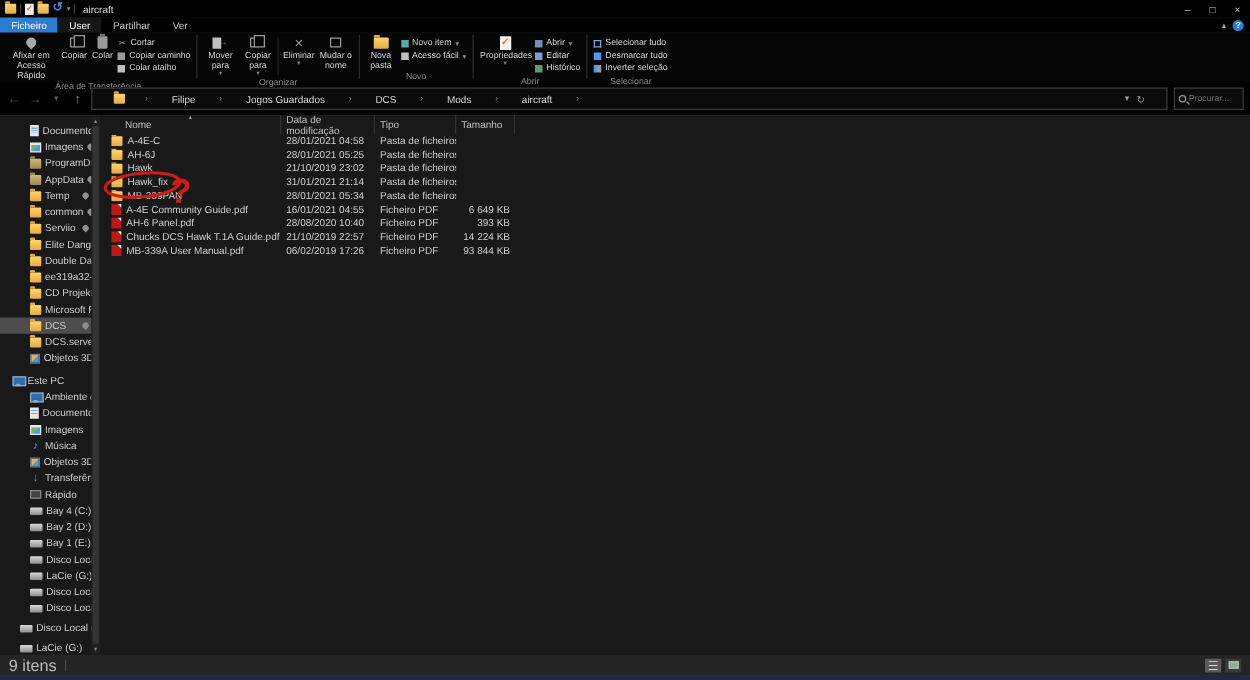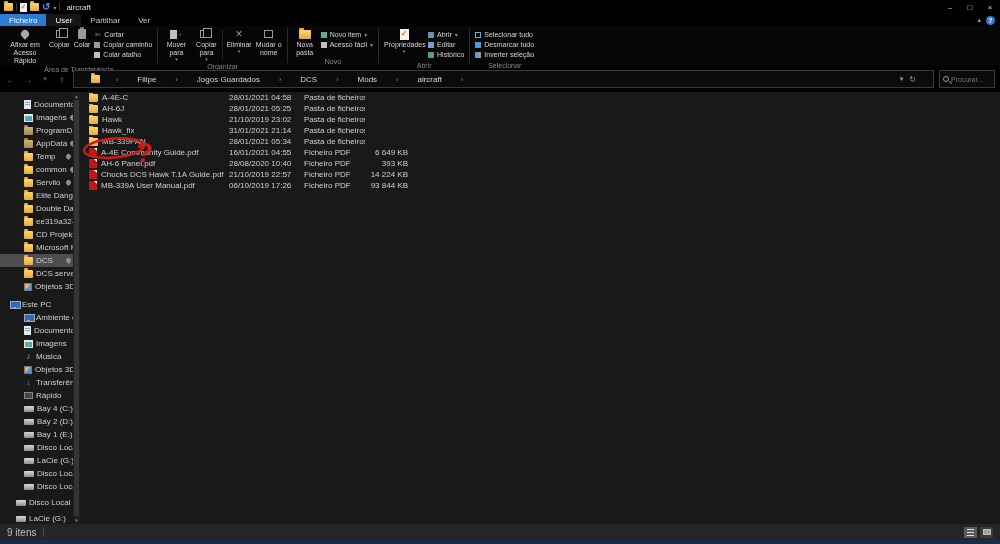--- a/index.html
+++ b/index.html
@@ -109,21 +109,21 @@
 .frow{display:flex;height:11px;align-items:center;color:#cfcfcf}
 .fc{padding:0 4px;overflow:hidden;white-space:nowrap}
 .fc-name{width:136px;display:flex;align-items:center;gap:4px;padding-left:0}
 .fc-date{width:75px}.fc-type{width:65px}
 .fc-size{width:47px;text-align:right}
 
 
 .anno{position:absolute;left:0;top:36px;pointer-events:none}
 
 
-.status{height:16px;background:#252526;display:flex;align-items:center;padding:0 7px;font-size:10px;color:#bdbdbd;gap:7px}
+.status{height:16px;background:#252526;display:flex;align-items:center;padding:0 7px;font-size:13px;color:#bdbdbd;gap:7px}
 .status-sep{width:1px;height:9px;background:#4a4a4a}
 .status-right{margin-left:auto;display:flex;gap:3px;align-items:center}
 .view-btn{width:13px;height:11px;background:#3a3a3a;display:flex;align-items:center;justify-content:center}
 .view-btn.active{background:#5a5a5a}
 .vb-lines{width:7px;height:7px;background:repeating-linear-gradient(#ddd 0 1px,transparent 1px 3px)}
 .vb-thumb{width:8px;height:6px;background:#8fae8f;border:1px solid #bbb}
 .bottomstrip{height:4px;background:#1d2946}
 </style>
 </head>
 <body>
@@ -487,20 +487,35 @@
         </div>
 
       <div class="sbar">
         <span>▴</span>
         <span class="sbar-thumb"></span>
         <span>▾</span>
       </div>
     </div>
 
     <div class="filearea">
+      <div class="fhead">
+        <div class="hc hc-name">
+            <span class="sort">▴</span>
+            <span>Nome</span>
+          </div>
+        <div class="hc hc-date">
+            <span>Data de modificação</span>
+          </div>
+        <div class="hc hc-type">
+            <span>Tipo</span>
+          </div>
+        <div class="hc hc-size">
+            <span>Tamanho</span>
+          </div>
+      </div>
 
       <div class="frow">
         <span class="fc fc-name">
             <span class="ic ic-folder"></span>
             <span>A-4E-C</span>
           </span>
         <span class="fc fc-date">28/01/2021 04:58</span>
         <span class="fc fc-type">Pasta de ficheiros</span>
         <span class="fc fc-size"></span>
       </div>
@@ -565,21 +580,21 @@
           </span>
         <span class="fc fc-date">21/10/2019 22:57</span>
         <span class="fc fc-type">Ficheiro PDF</span>
         <span class="fc fc-size">14 224 KB</span>
       </div>
       <div class="frow">
         <span class="fc fc-name">
             <span class="ic ic-pdf"></span>
             <span>MB-339A User Manual.pdf</span>
           </span>
-        <span class="fc fc-date">06/10/2019 17:26</span>
+        <span class="fc fc-date">06/02/2019 17:26</span>
         <span class="fc fc-type">Ficheiro PDF</span>
         <span class="fc fc-size">93 844 KB</span>
       </div>
 
       <svg class="anno" width="130" height="60" viewBox="0 0 130 60">
         <ellipse cx="34" cy="20" rx="30" ry="9.5" fill="none" stroke="#cf1d13" stroke-width="2.4" transform="rotate(-5 34 20)"></ellipse>
         <text x="56" y="34" font-size="28" font-weight="bold" fill="#cf1d13" font-family="Liberation Sans, sans-serif" transform="rotate(6 62 22)">?</text>
       </svg>
     </div>
   </div>

